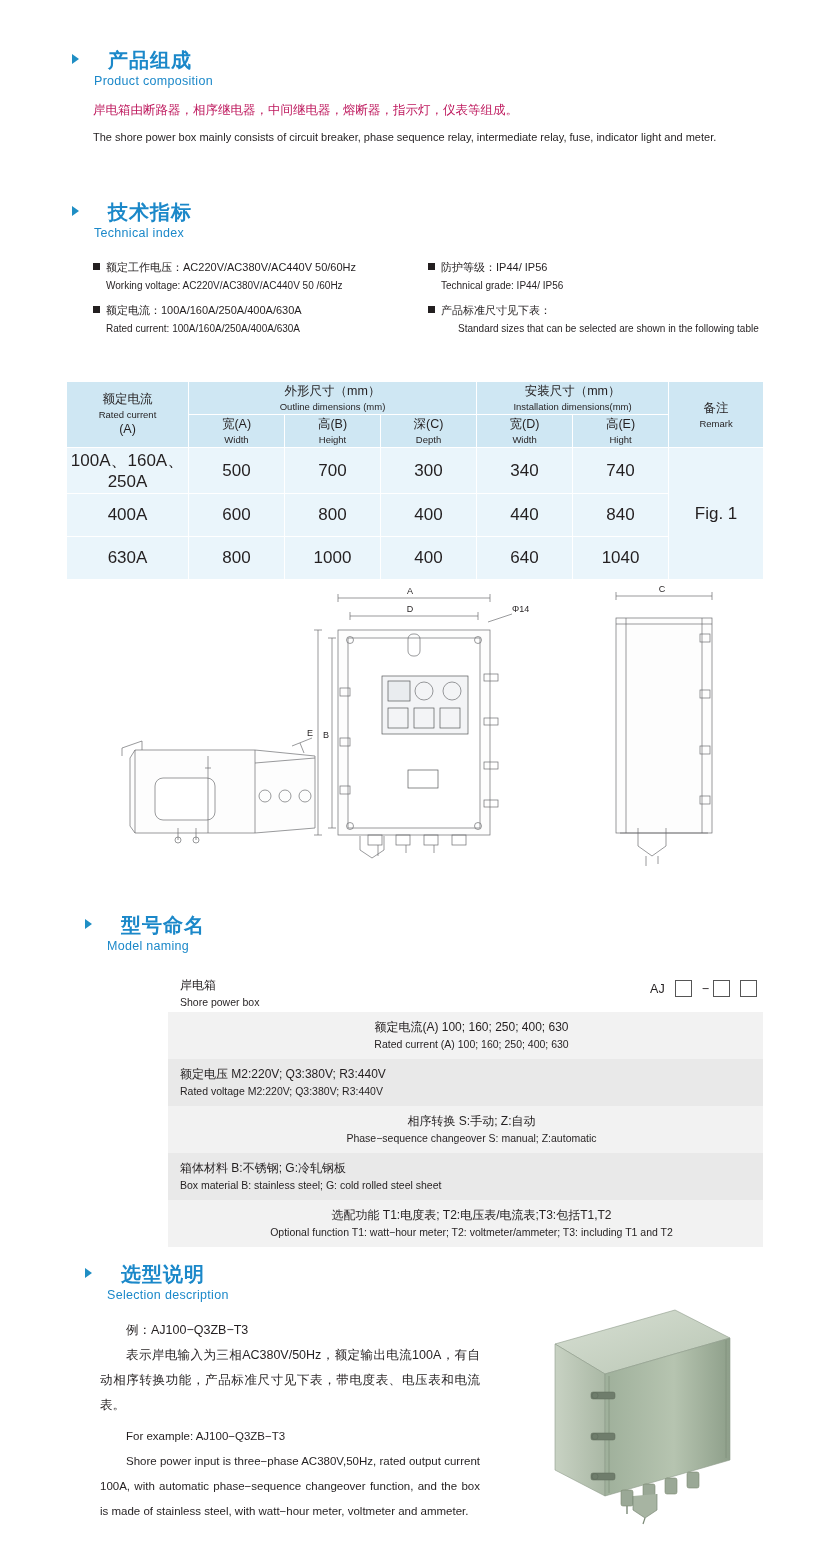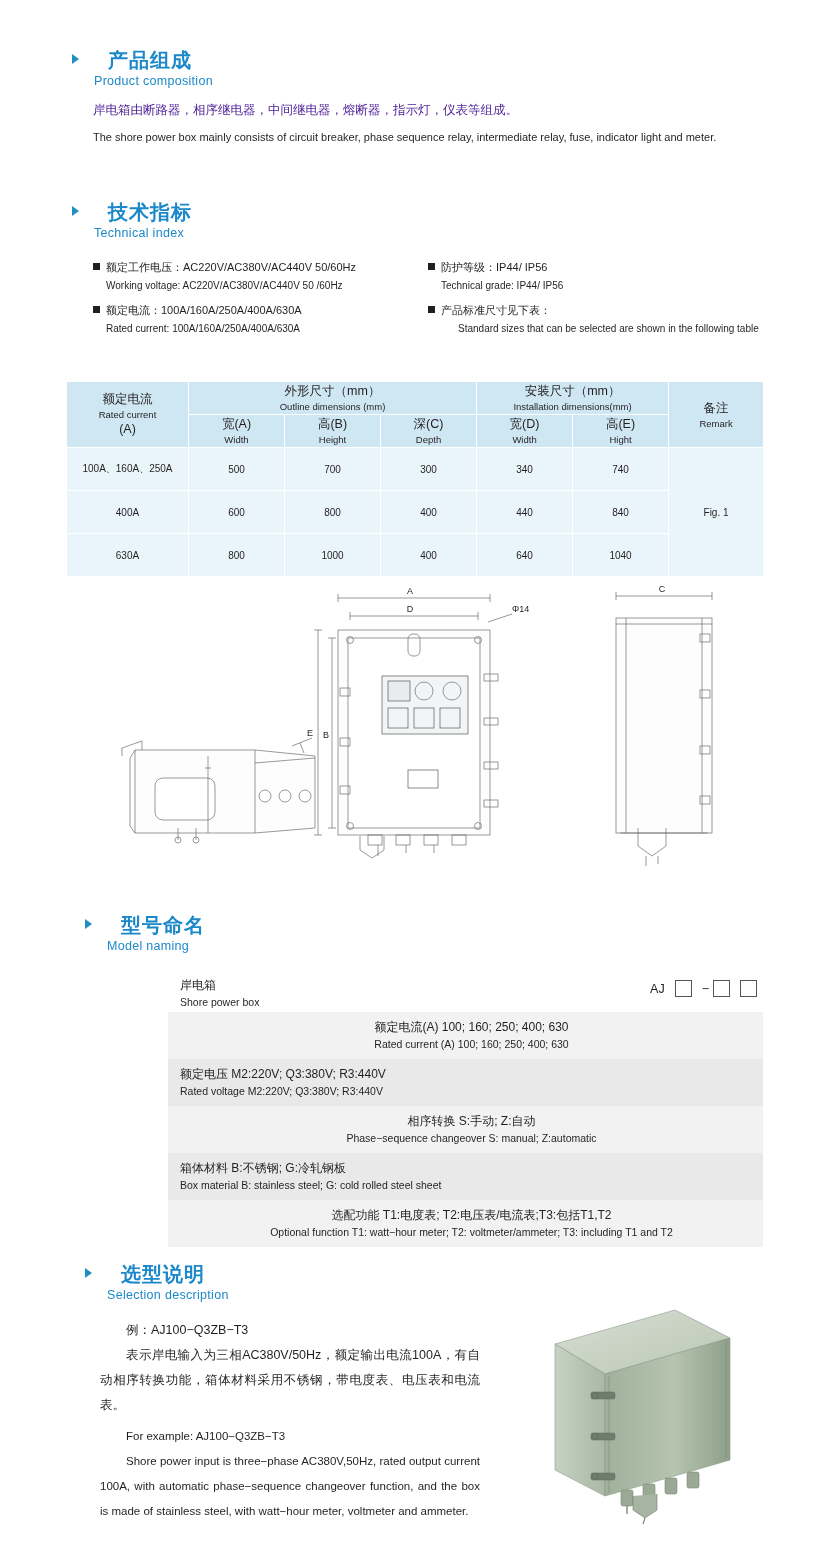--- a/index.html
+++ b/index.html
@@ -42,21 +42,21 @@
     font-size: 12.5px;
     color: #1b88c9;
     margin-left: 22px;
     line-height: 18px;
     letter-spacing: .3px;
   }
 
   
   .para-cn {
     font-size: 12.5px;
-    color: #4c1d95;
+    color: #be185d;
     line-height: 20px;
   }
   .para-en {
     font-size: 11px;
     color: #231f20;
     line-height: 20px;
   }
 
   
   .bullet-row { position: absolute; }
@@ -96,21 +96,21 @@
   #spec-table thead td {
     background: #cfe7f3;
     color: #231f20;
   }
   #spec-table tbody td {
     background: #eaf5fb;
     height: 40px;
   }
   .th-cn { font-size: 12.5px; line-height: 17px; display:block; }
   .th-en { font-size: 9.5px; line-height: 13px; display:block; }
-  .cell { font-size: 10px; }
+  .cell { font-size: 17px; }
 
   
   #drawing {
     position: absolute;
     left: 60px;
     top: 578px;
     width: 710px;
     height: 290px;
   }
   #drawing svg { display: block; }
@@ -427,21 +427,21 @@
 </div>
 
 <div class="section-head" style="left:85px; top:1262px; width:400px;">
   <span class="arrow"></span>
   <div class="cn">选型说明</div>
   <div class="en">Selection description</div>
 </div>
 
 <div id="selection-text">
   <p class="sel-cn indent2">例：AJ100−Q3ZB−T3</p>
-  <p class="sel-cn indent2">表示岸电输入为三相AC380V/50Hz，额定输出电流100A，有自动相序转换功能，箱体材料采用不锈钢，带电度表、电压表和电流表。</p>
+  <p class="sel-cn indent2">表示岸电输入为三相AC380V/50Hz，额定输出电流100A，有自动相序转换功能，产品标准尺寸见下表，带电度表、电压表和电流表。</p>
   <p class="sel-en indent2" style="margin-top:6px;">For example: AJ100−Q3ZB−T3</p>
   <p class="sel-en indent2">Shore  power  input  is  three−phase  AC380V,50Hz,  rated  output current 100A, with automatic phase−sequence changeover function, and the box is made of stainless steel, with watt−hour meter, voltmeter and ammeter.</p>
 </div>
 
 <div id="photo">
 <svg width="225" height="225" viewBox="0 0 225 225" xmlns="http://www.w3.org/2000/svg">
   <defs>
     <linearGradient id="gFront" x1="0" y1="0" x2="1" y2="0">
       <stop offset="0%" stop-color="#9fb09b"></stop>
       <stop offset="55%" stop-color="#b6c4b0"></stop>

